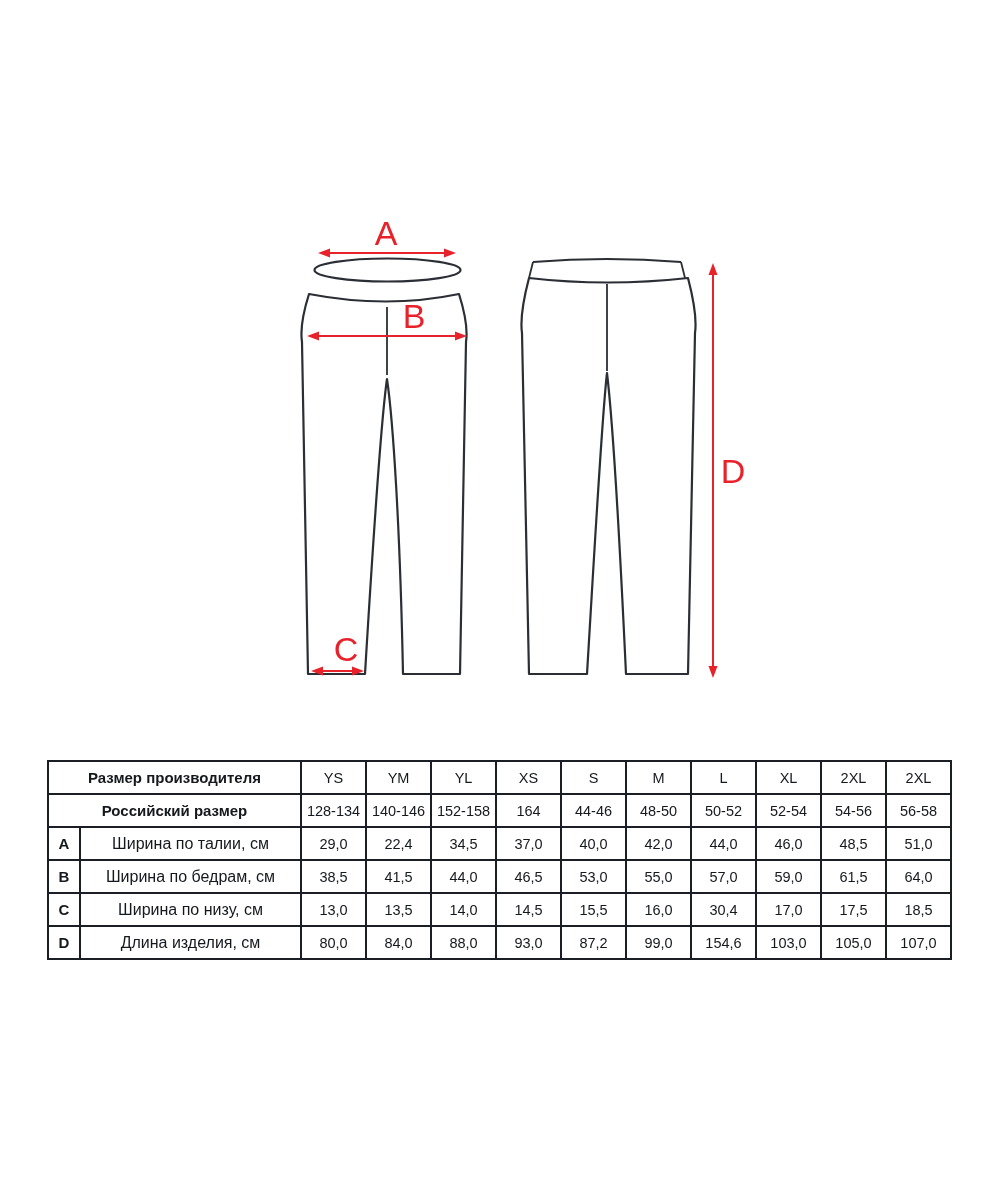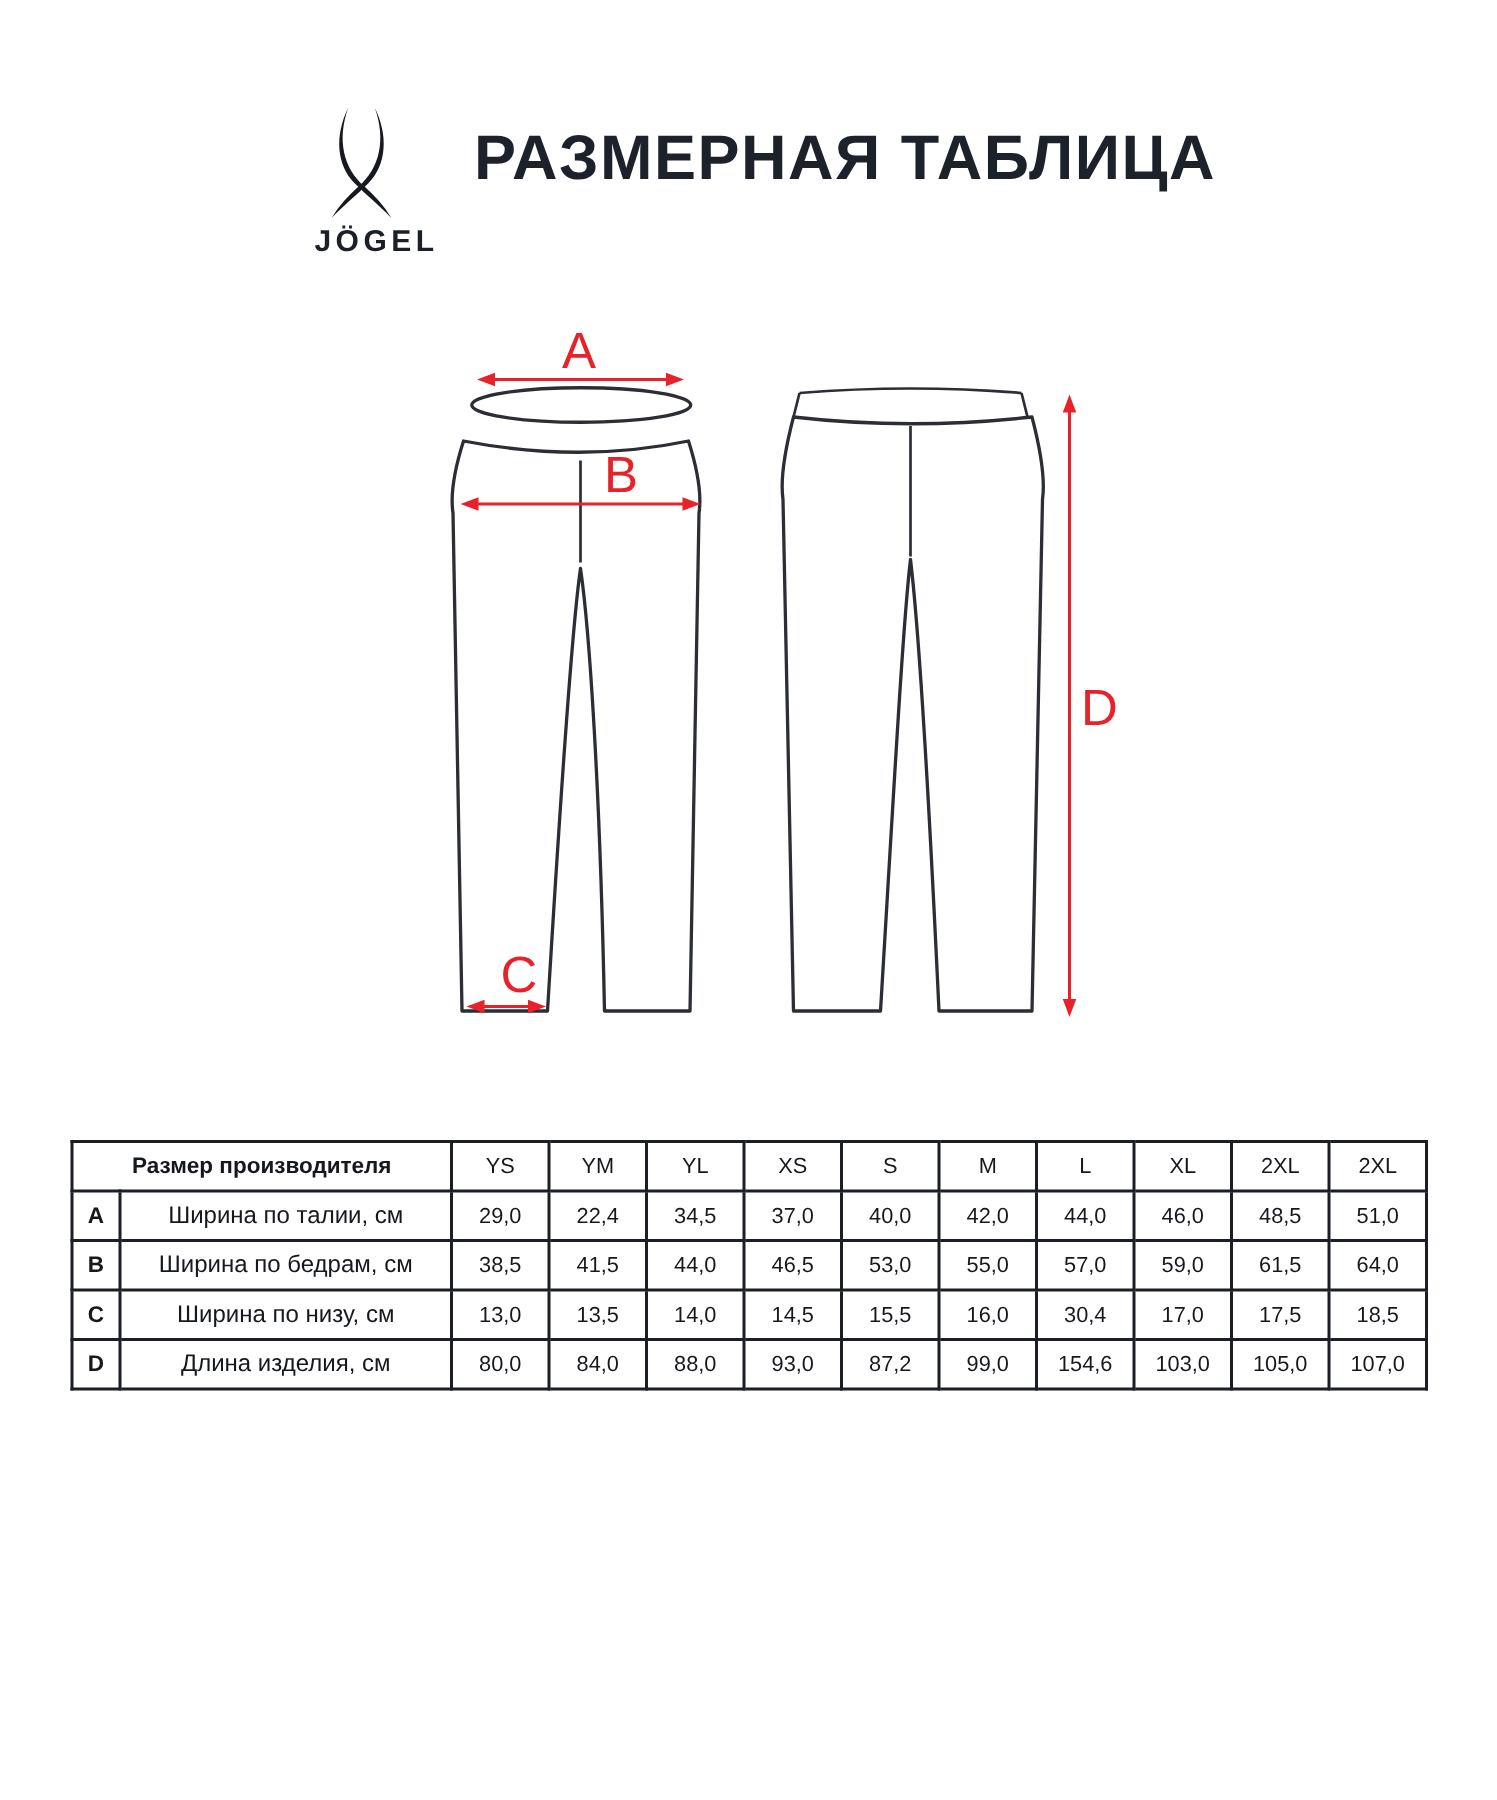--- a/index.html
+++ b/index.html
@@ -34,29 +34,21 @@
         color:#15181d;background:#ffffff;}
   .size-table .hdr-label{font-weight:700;font-size:15px;}
   .size-table .letter{font-weight:700;font-size:15px;}
   .size-table .rowlabel{font-size:16px;}
 </style>
 </head>
 <body>
 
 <div class="page">
 
-  <div class="brand">
-    <svg class="symbol" viewBox="0 0 60 100">
-      <path fill="#16191f" d="M18,0 C8,28 13,54 33,71 C42,79 50,88 57,99 C45,87 34,78 24,68 C7,51 6,24 18,0 Z"></path>
-      <path fill="#16191f" d="M42,0 C52,28 47,54 27,71 C18,79 10,88 3,99 C15,87 26,78 36,68 C53,51 54,24 42,0 Z"></path>
-    </svg>
-    <div class="wordmark">JÖGEL</div>
-  </div>
 
-  <h1 class="title">РАЗМЕРНАЯ ТАБЛИЦА</h1>
 
   <svg class="front-svg" width="175" height="475" viewBox="0 0 175 475">
     <path class="outline" d="M9,79 C3,98 0,114 2,127 L8,459 L65,459 C74,310 81,205 87,164 C93,205 100,310 103,459
          L160,459 L166,127 C168,114 165,98 159,79 Q87,94 9,79 Z"></path>
     <path class="seam" d="M87,92 L87,160"></path>
     <ellipse class="outline" cx="87.5" cy="55" rx="73" ry="11.5"></ellipse>
 
     <text class="measure-letter" x="86" y="30">A</text>
     <line class="red-line" x1="28" y1="38" x2="146" y2="38"></line>
     <polygon class="red-head" points="18,38 30,33.5 30,42.5"></polygon>
@@ -110,20 +102,33 @@
         <td>YL</td>
         <td>XS</td>
         <td>S</td>
         <td>M</td>
         <td>L</td>
         <td>XL</td>
         <td>2XL</td>
         <td>2XL</td>
       </tr>
       <tr>
+        <td colspan="2" class="hdr-label">Российский размер</td>
+        <td>128-134</td>
+        <td>140-146</td>
+        <td>152-158</td>
+        <td>164</td>
+        <td>44-46</td>
+        <td>48-50</td>
+        <td>50-52</td>
+        <td>52-54</td>
+        <td>54-56</td>
+        <td>56-58</td>
+      </tr>
+      <tr>
         <td class="letter">A</td>
         <td class="rowlabel">Ширина по талии, см</td>
         <td>29,0</td>
         <td>22,4</td>
         <td>34,5</td>
         <td>37,0</td>
         <td>40,0</td>
         <td>42,0</td>
         <td>44,0</td>
         <td>46,0</td>

